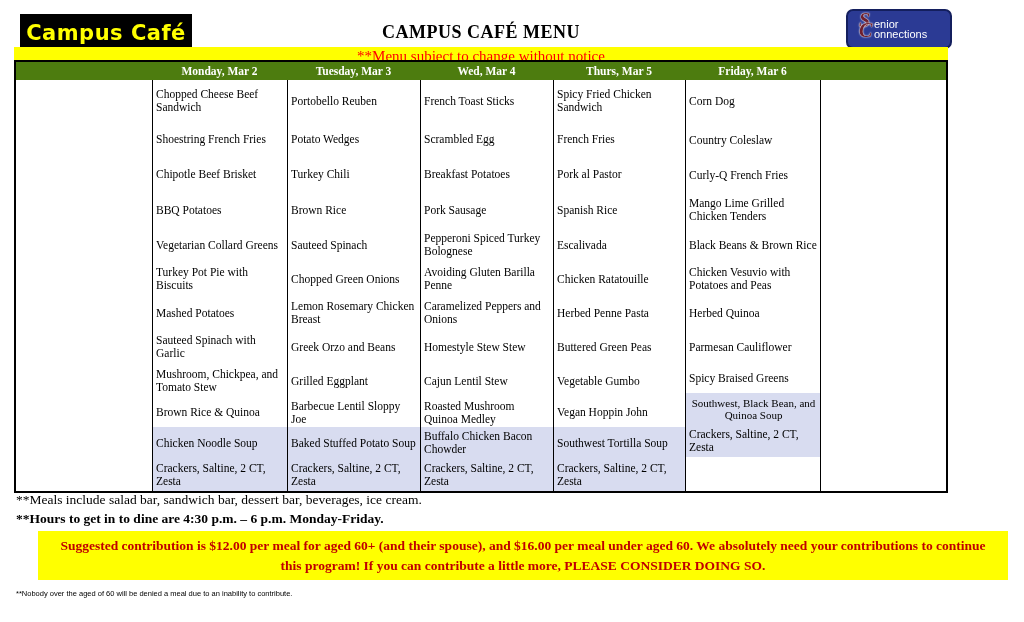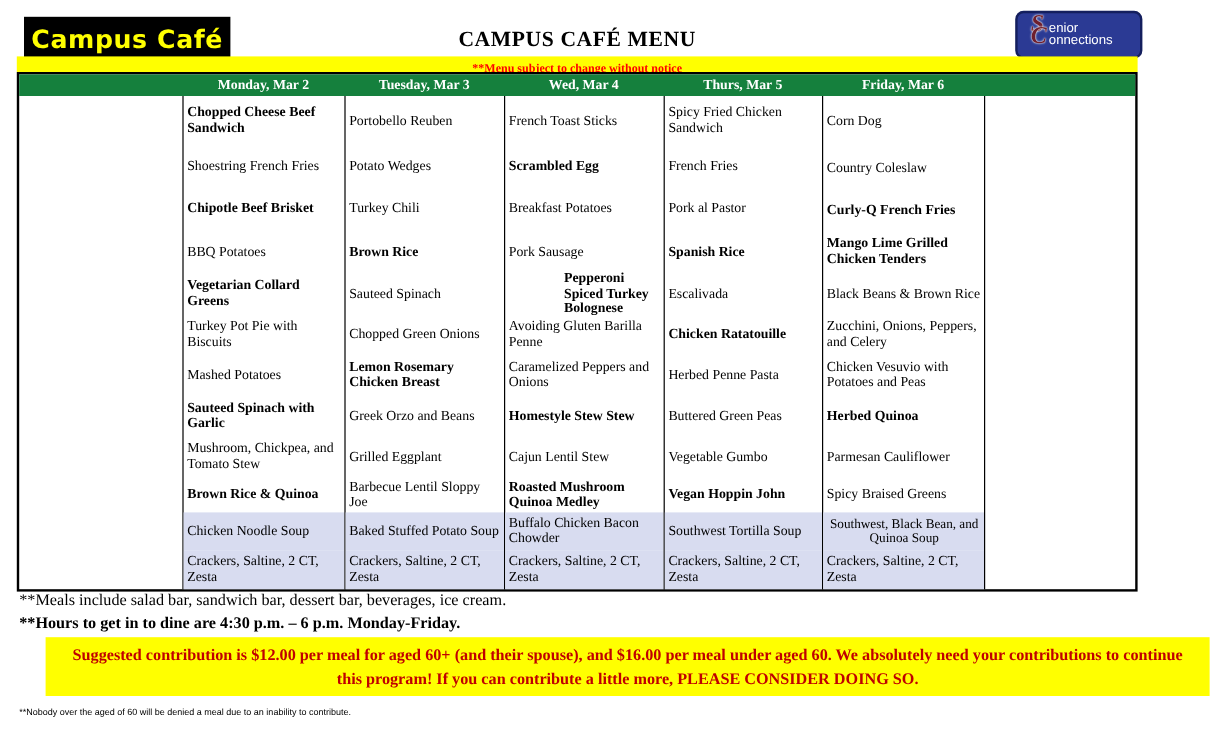--- a/index.html
+++ b/index.html
@@ -34,44 +34,44 @@
     position:absolute; left:-15px; top:-4px; color:#6e1f2e; font-family:"Liberation Serif", serif;
     font-style:italic; font-weight:bold; font-size:20px; text-shadow:0 0 2px #fff, 0 0 1px #fff;
   }
 
   
   .notice-band {
     position:absolute; left:14px; top:47px; width:934px; height:13px;
     background:#ffff00; text-align:center;
   }
   .notice-text {
-    color:#ff0000; font-weight:bold; text-decoration:underline;
-    font-size:10px; line-height:13px;
+    color:#ff0000; font-weight:normal; text-decoration:underline;
+    font-size:15px; line-height:13px;
   }
 
   
   .menu-table {
     position:absolute; left:14px; top:60px; width:934px;
     border:2px solid #000; background:#fff;
   }
-  .header-row { display:flex; background:#15803d; height:18px; }
+  .header-row { display:flex; background:#4d7c0f; height:18px; }
   .hcell {
     color:#fff; font-weight:bold; font-size:11.5px;
     display:flex; align-items:center; justify-content:center;
   }
   .body-row { display:flex; align-items:stretch; }
   .col { display:flex; flex-direction:column; }
   .bcol { border-left:1px solid #000; }
   .w0 { width:136px; } .w1 { width:135px; } .w2 { width:133px; }
   .w3 { width:133px; } .w4 { width:132px; } .w5 { width:135px; } .w6 { width:126px; }
   .cell {
     display:flex; align-items:center; padding:0 2px 0 3px;
     font-size:11.5px; line-height:1.12; color:#000;
   }
-  .cell.bold { font-weight:bold; }
+  .cell.bold { font-weight:normal; }
   .cell.hl { background:#d8dcf0; }
   .cell.small { font-size:11px;text-align:center; }
 
   
   .meals-note { position:absolute; left:16px; top:492px; font-size:13.5px; color:#000; }
   .hours-note { position:absolute; left:16px; top:511px; font-size:13.5px; font-weight:bold; color:#000; }
   .contrib-banner {
     position:absolute; left:38px; top:531px; width:970px;
     background:#ffff00; color:#c00000; font-weight:bold; font-size:13.5px;
     text-align:center; padding:5px 14px; line-height:1.45;
@@ -199,21 +199,21 @@
           </div>
           <div class="cell bold" style="height: 34px;">
             <span>Scrambled Egg</span>
           </div>
           <div class="cell" style="height: 36px;">
             <span>Breakfast Potatoes</span>
           </div>
           <div class="cell" style="height: 36px;">
             <span>Pork Sausage</span>
           </div>
-          <div class="cell bold" style="height: 34px; margin-left: 46px;">
+          <div class="cell bold" style="height: 34px;">
             <span>Pepperoni Spiced Turkey Bolognese</span>
           </div>
           <div class="cell" style="height: 34px;">
             <span>Avoiding Gluten Barilla Penne</span>
           </div>
           <div class="cell" style="height: 34px;">
             <span>Caramelized Peppers and Onions</span>
           </div>
           <div class="cell bold" style="height: 34px;">
             <span>Homestyle Stew Stew</span>
@@ -277,23 +277,20 @@
             <span>Country Coleslaw</span>
           </div>
           <div class="cell bold" style="height: 34px;">
             <span>Curly-Q French Fries</span>
           </div>
           <div class="cell bold" style="height: 36px;">
             <span>Mango Lime Grilled Chicken Tenders</span>
           </div>
           <div class="cell" style="height: 34px;">
             <span>Black Beans &amp; Brown Rice</span>
-          </div>
-          <div class="cell" style="height: 34px;">
-            <span>Zucchini, Onions, Peppers, and Celery</span>
           </div>
           <div class="cell" style="height: 34px;">
             <span>Chicken Vesuvio with Potatoes and Peas</span>
           </div>
           <div class="cell bold" style="height: 34px;">
             <span>Herbed Quinoa</span>
           </div>
           <div class="cell" style="height: 34px;">
             <span>Parmesan Cauliflower</span>
           </div>

